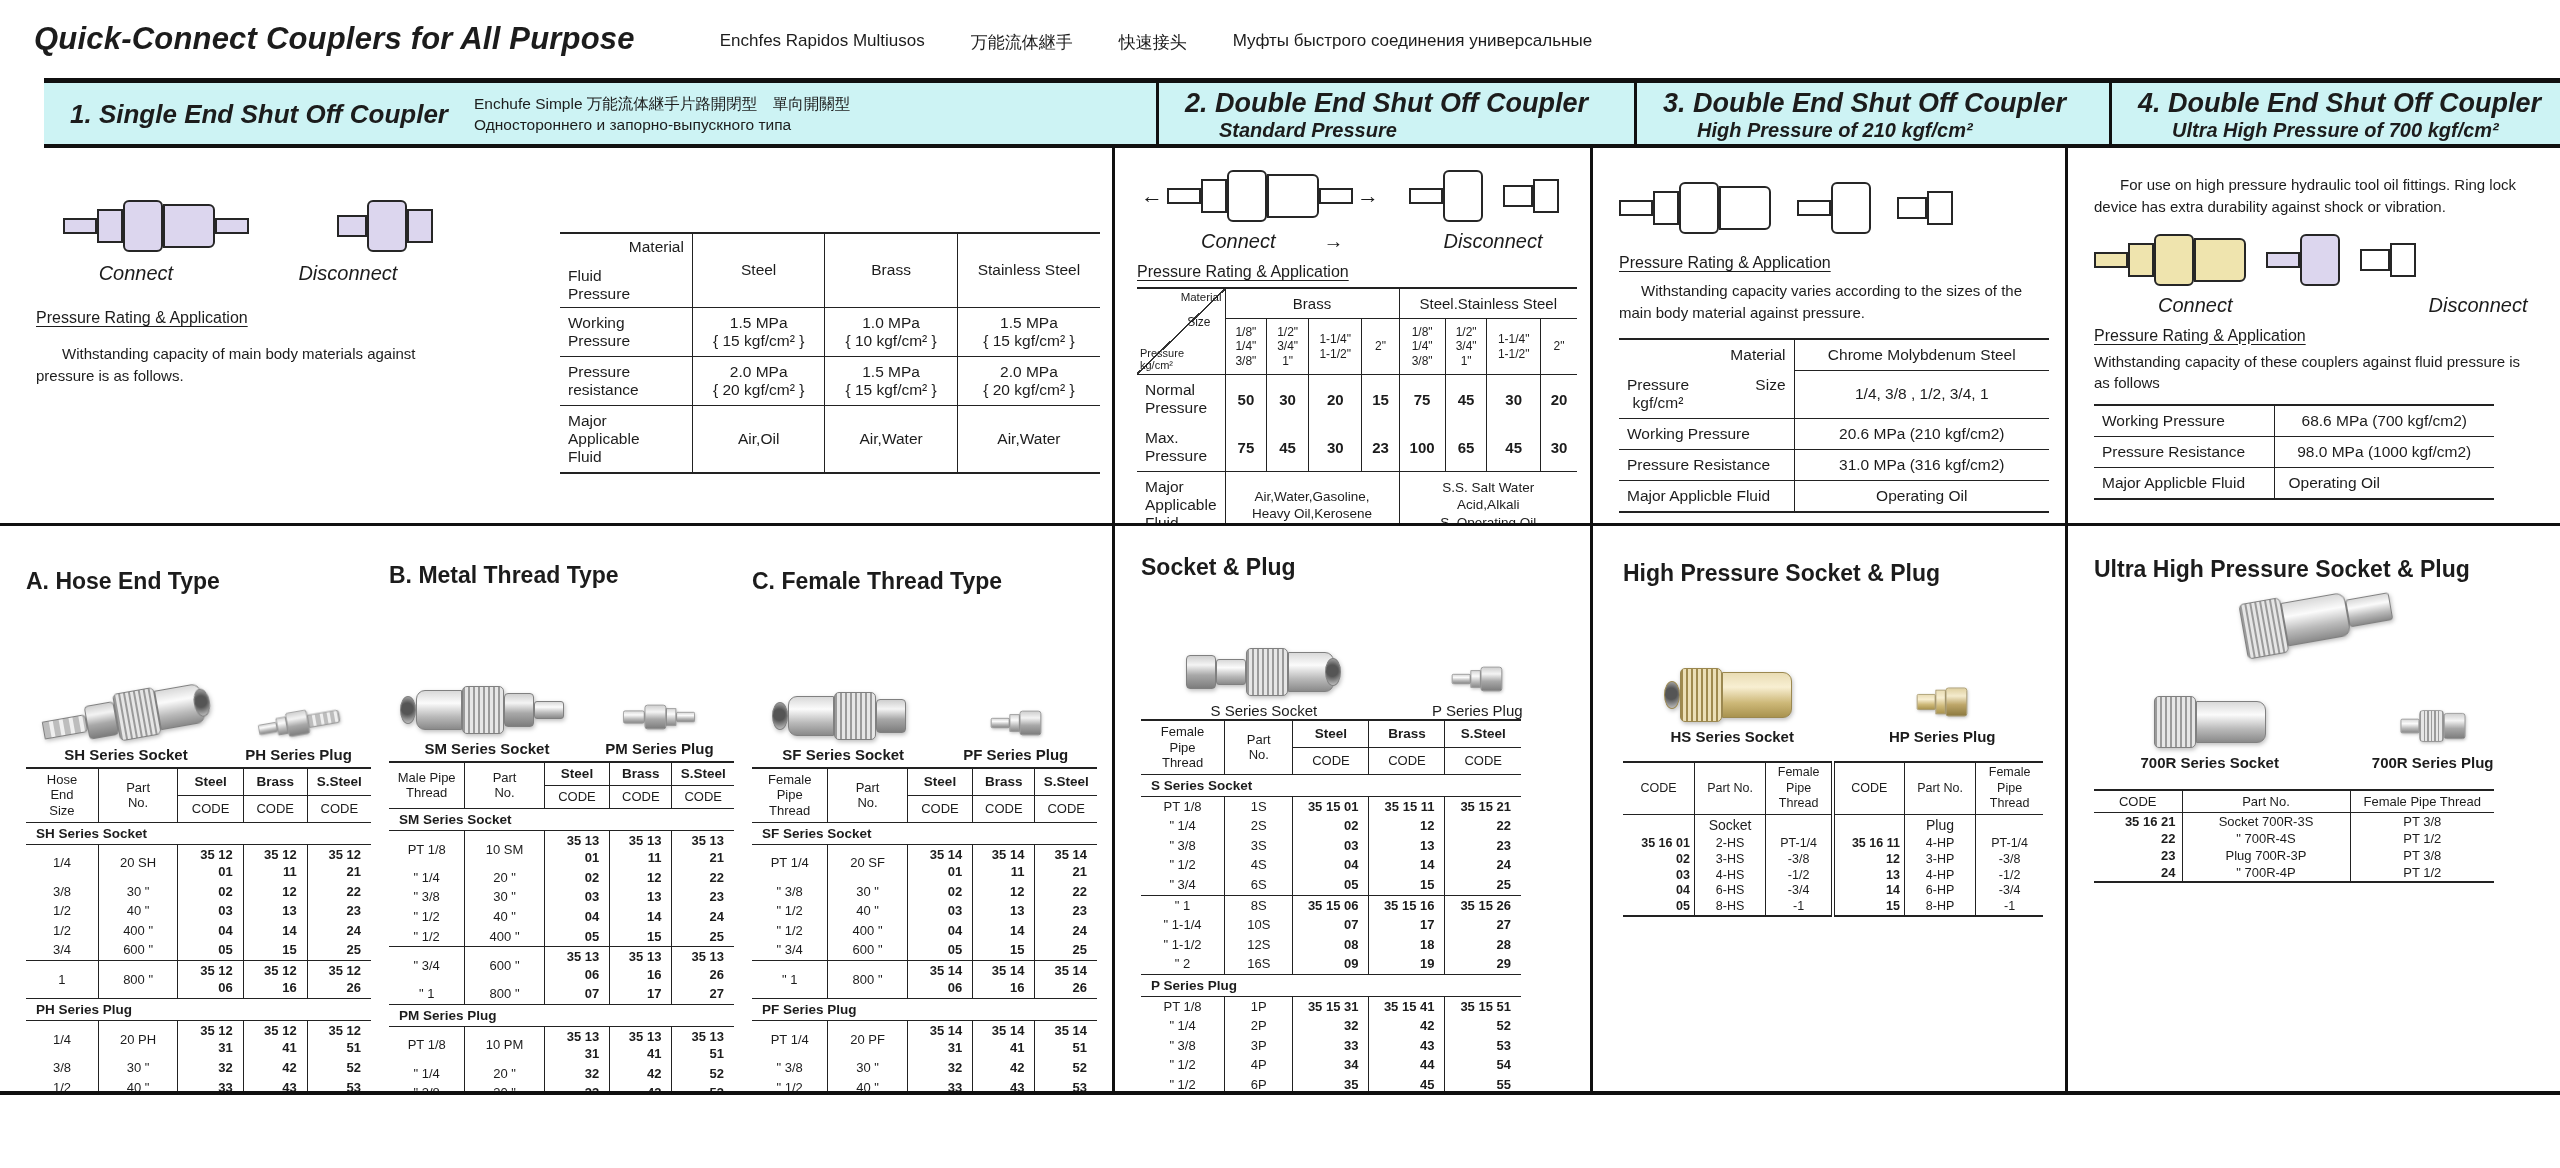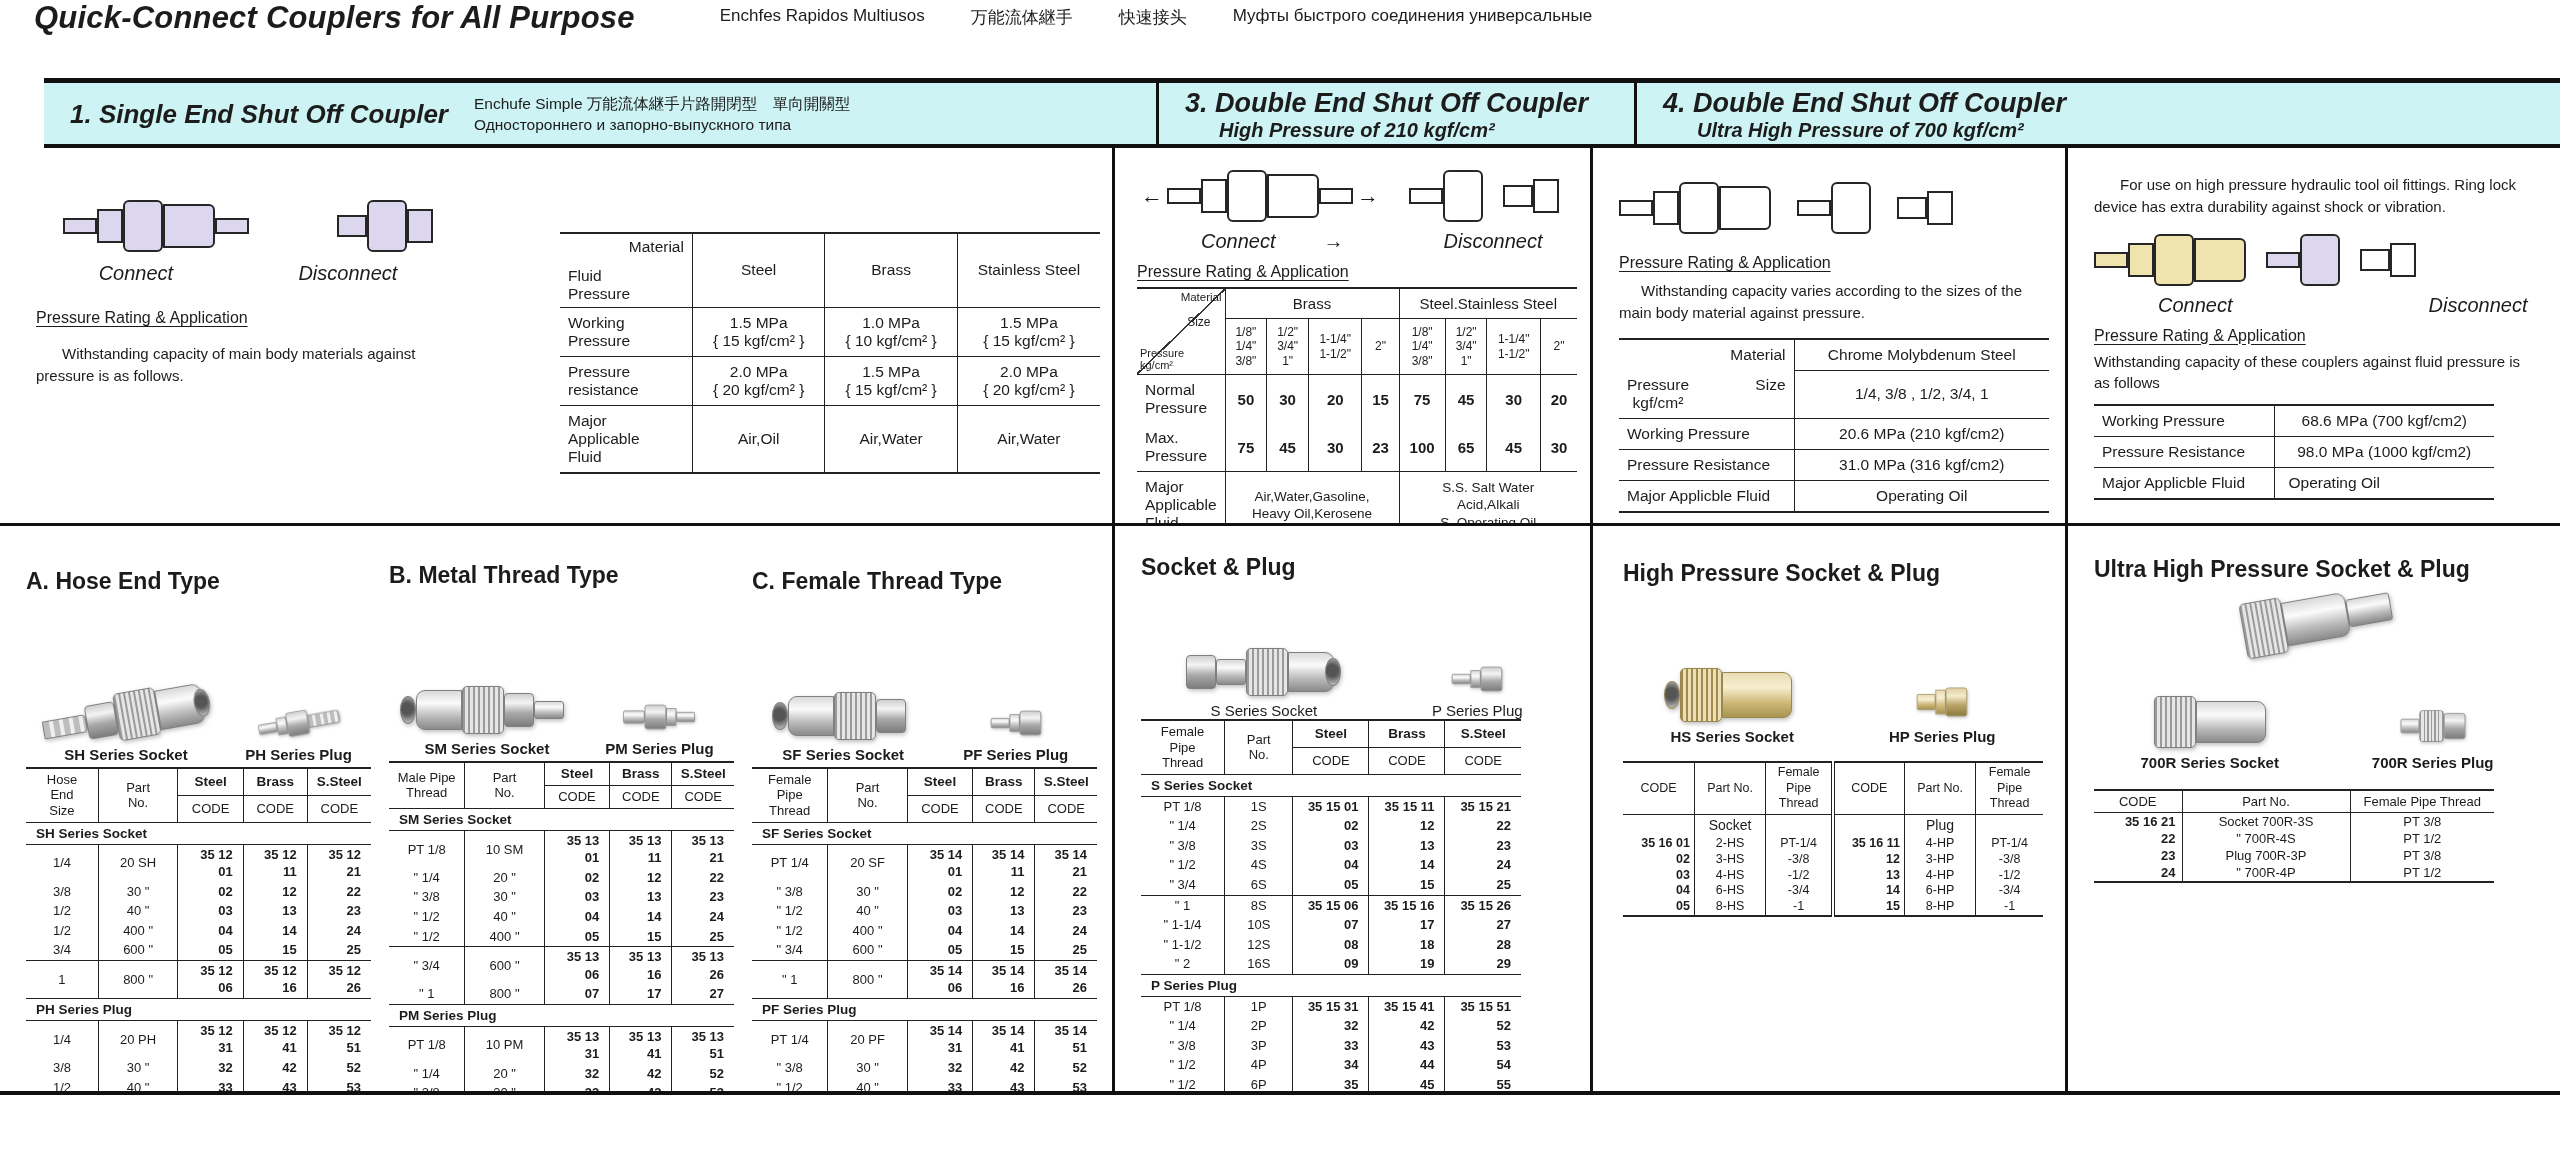--- a/index.html
+++ b/index.html
@@ -1,21 +1,21 @@
 <!DOCTYPE html>
 <html><head>
 <meta charset="utf-8">
 <style>
   * { margin:0; padding:0; box-sizing:border-box; }
   html,body { background:#ffffff; }
   body { font-family:"Liberation Sans", sans-serif; color:#1c1c1c; }
   .page { position:relative; width:2560px; height:1168px; background:#fff; overflow:hidden; }
 
   
-  .hdr { display:flex; height:78px; padding:0 34px; }
+  .hdr { display:flex; align-items:center; height:78px; padding:0 34px; }
   .hdr h1 { font-size:31px; font-style:italic; font-weight:bold; letter-spacing:.2px; }
   .hdr .subs { display:flex; gap:46px; margin-left:85px; font-size:17px; padding-top:6px; }
 
   
   .banner-row { display:grid; grid-template-columns:1115px 478px 475px 492px;
     border-top:5px solid #101010; border-bottom:4px solid #101010; background:#cdf3f4; height:70px;margin-left:44px; }
   .banner { border-right:3px solid #101010; padding:6px 14px 4px 26px; display:flex; align-items:center; overflow:hidden; }
   .banner:last-child { border-right:none; }
   .banner .btitle { font-size:27px; font-weight:bold; font-style:italic; white-space:nowrap; }
   .banner .bsub { font-size:20px; font-weight:bold; font-style:italic; margin-left:30px; }
@@ -164,20 +164,26 @@
       <span>Муфты быстрого соединения универсальные</span>
     </div>
   </div>
 
   <div class="banner-row">
     <div class="banner b1">
       <span class="btitle">1. Single End Shut Off Coupler</span>
       <div class="b1subs">
         <div>Enchufe Simple 万能流体継手片路開閉型　單向開關型</div>
         <div>Одностороннего и запорно-выпускного типа</div>
+      </div>
+    </div>
+    <div class="banner">
+      <div class="bstack">
+        <span class="btitle">2. Double End Shut Off Coupler</span>
+        <span class="bsub">Standard Pressure</span>
       </div>
     </div>
     <div class="banner">
       <div class="bstack">
         <span class="btitle">3. Double End Shut Off Coupler</span>
         <span class="bsub">High Pressure of 210 kgf/cm²</span>
       </div>
     </div>
     <div class="banner">
       <div class="bstack">

